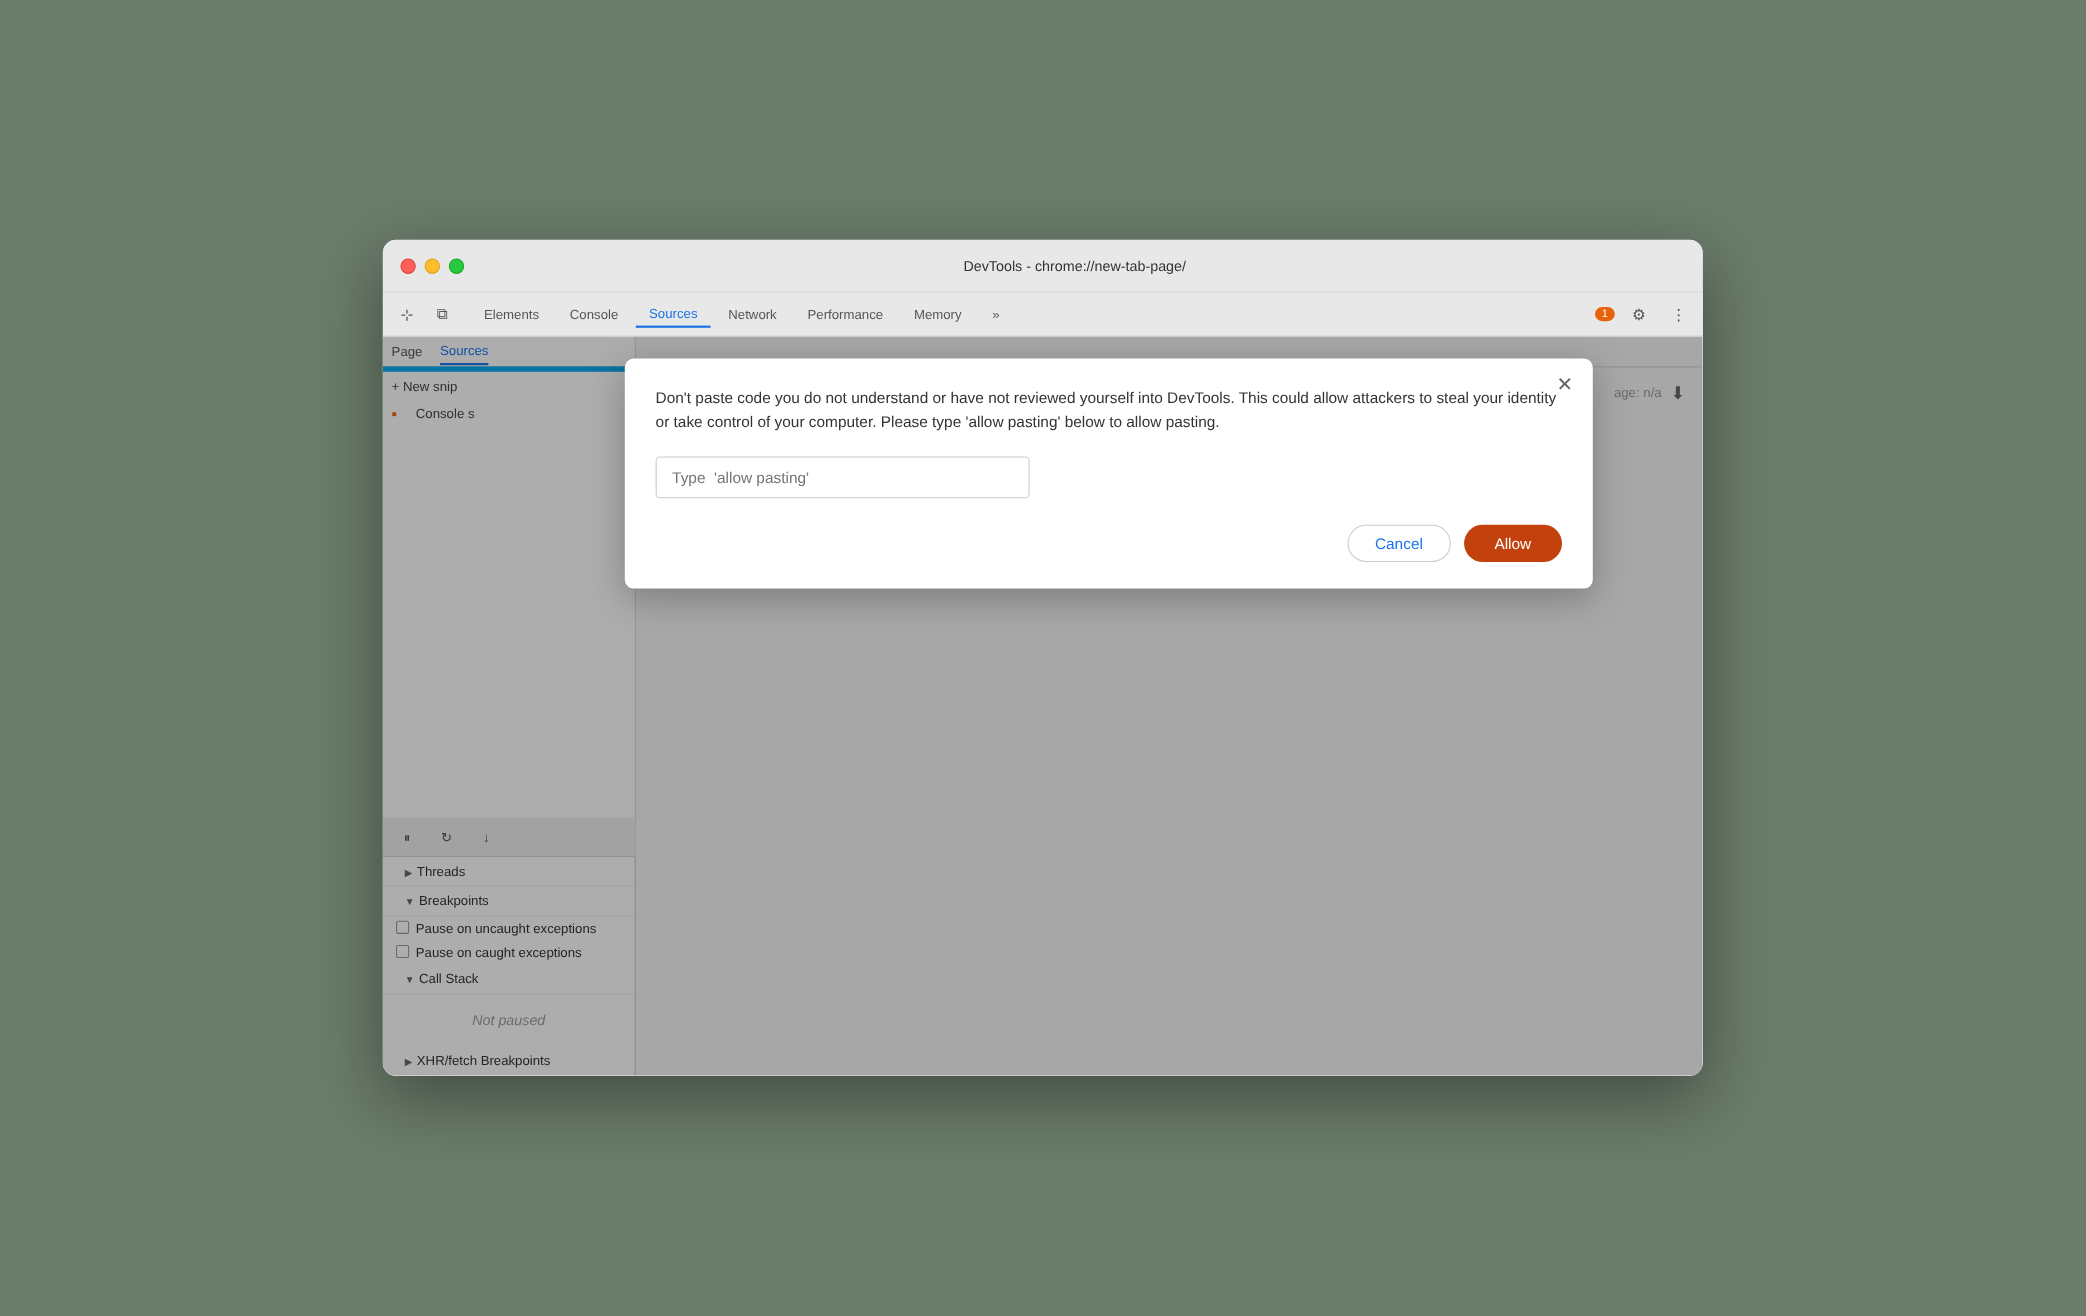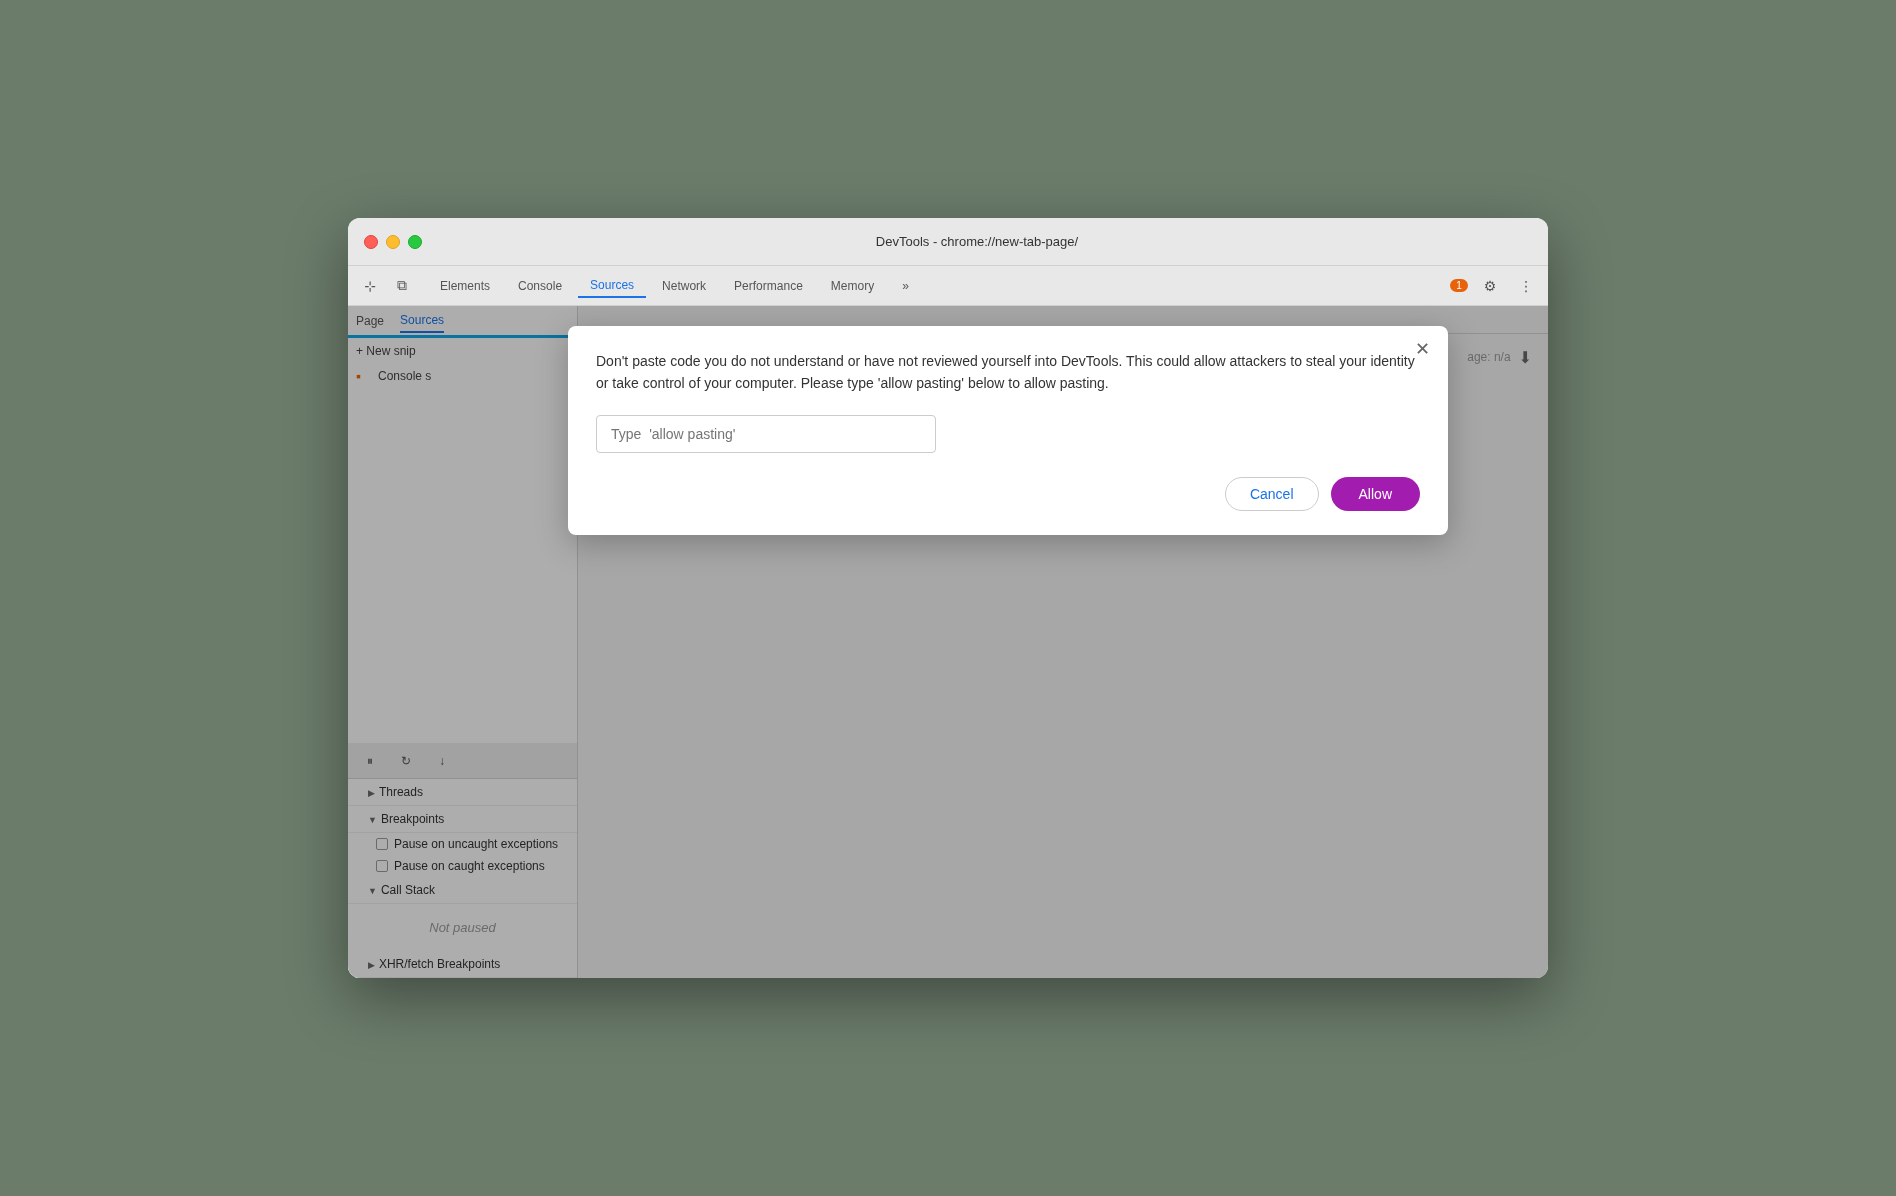--- a/index.html
+++ b/index.html
@@ -136,21 +136,21 @@
       background: #f8f8f8;
       border-right: 1px solid #d0d0d0;
       display: flex;
       flex-direction: column;
       flex-shrink: 0;
     }
 
     .sidebar-tabs {
       display: flex;
       padding: 0 8px;
-      border-bottom: 3px solid #0ea5e9;
+      border-bottom: 5px solid #0ea5e9;
       height: 32px;
       align-items: center;
       gap: 16px;
     }
 
     .sidebar-tab {
       font-size: 12px;
       color: #555;
       cursor: pointer;
       padding: 4px 0;
@@ -225,26 +225,24 @@
       color: #666;
     }
     .triangle-down::before {
       content: '▼';
       font-size: 9px;
       color: #666;
     }
 
     .debugger-exception-row {
       display: flex;
-      align-items: center;
       gap: 6px;
       padding: 4px 12px;
       font-size: 12px;
       color: #333;
-      margin-left: 16px;
     }
 
     .checkbox-empty {
       width: 12px;
       height: 12px;
       border: 1px solid #999;
       border-radius: 2px;
       flex-shrink: 0;
     }
 
@@ -349,21 +347,21 @@
       background: white;
       border-radius: 20px;
       font-size: 14px;
       color: #1a73e8;
       cursor: pointer;
     }
 
     .btn-allow {
       padding: 8px 28px;
       border: none;
-      background: #a21caf;
+      background: #c2410c;
       border-radius: 20px;
       font-size: 14px;
       color: white;
       cursor: pointer;
       font-weight: 500;
     }
   </style>
 </head>
 <body>
 

